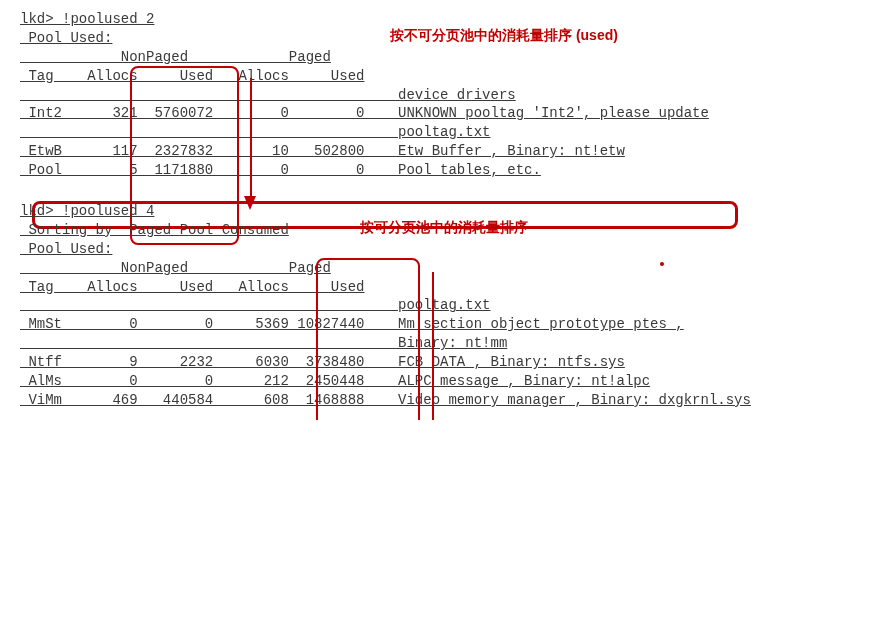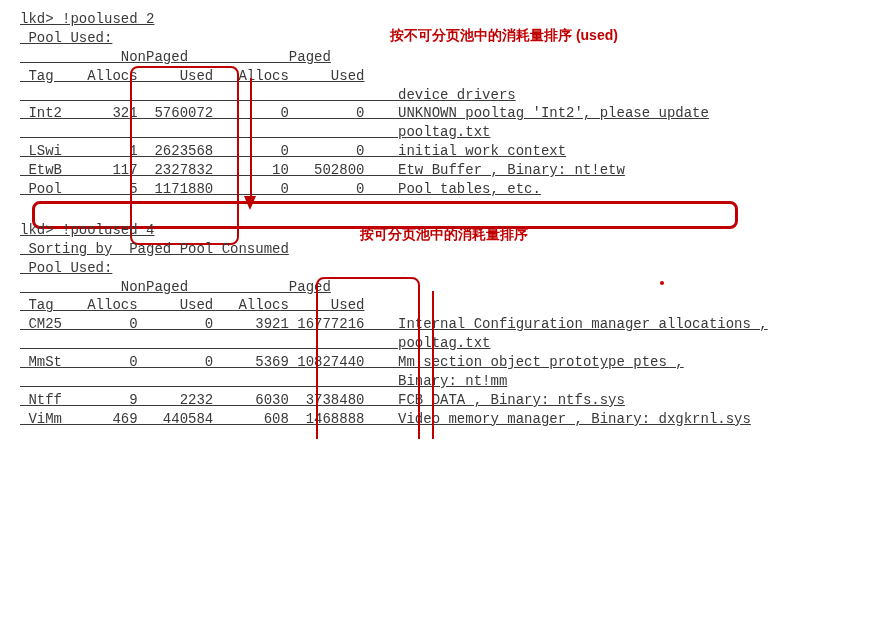--- a/index.html
+++ b/index.html
@@ -47,21 +47,20 @@
 <body>
 
 <div class="block">
 <pre>lkd&gt; !poolused 2</pre>
 <pre> Pool Used:</pre>
 <pre>            NonPaged            Paged</pre>
 <pre> Tag    Allocs     Used   Allocs     Used</pre>
 <pre>                                             device drivers</pre>
 <pre> Int2      321  5760072        0        0    UNKNOWN pooltag 'Int2', please update</pre>
 <pre>                                             pooltag.txt</pre>
-<pre> LSwi        1  2623568        0        0    initial work context</pre>
 <pre> EtwB      117  2327832       10   502800    Etw Buffer , Binary: nt!etw</pre>
 <pre> Pool        5  1171880        0        0    Pool tables, etc.</pre>
 
   <span class="anno" style="top:16px; left:370px;">按不可分页池中的消耗量排序 (used)</span>
 
   <div class="draw box" style="top:56px; left:110px; width:105px; height:175px;"></div>
 
   <div class="draw arrow-stem" style="top:68px; left:230px; height:120px;"></div>
   <div class="draw arrow-down" style="top:186px; left:224px;"></div>
 
@@ -69,28 +68,28 @@
 </div>
 
 <div style="height:22px;"></div>
 
 <div class="block">
 <pre>lkd&gt; !poolused 4</pre>
 <pre> Sorting by  Paged Pool Consumed</pre>
 <pre> Pool Used:</pre>
 <pre>            NonPaged            Paged</pre>
 <pre> Tag    Allocs     Used   Allocs     Used</pre>
-<pre> CM25        0        0     3921 16777216    Internal Configuration manager allocations ,</pre>
 <pre>                                             pooltag.txt</pre>
 <pre> MmSt        0        0     5369 10827440    Mm section object prototype ptes ,</pre>
 <pre>                                             Binary: nt!mm</pre>
 <pre> Ntff        9     2232     6030  3738480    FCB_DATA , Binary: ntfs.sys</pre>
+<pre> AlMs        0        0      212  2450448    ALPC message , Binary: nt!alpc</pre>
 <pre> ViMm      469   440584      608  1468888    Video memory manager , Binary: dxgkrnl.sys</pre>
 
-  <span class="anno" style="top:4px; left:340px;">按可分页池中的消耗量排序</span>
+  <span class="anno" style="top:16px; left:340px;">按可分页池中的消耗量排序</span>
 
   <div class="draw box" style="top:56px; left:296px; width:100px; height:210px;"></div>
 
   <div class="draw arrow-stem" style="top:70px; left:412px; height:150px;"></div>
   <div class="draw arrow-down" style="top:218px; left:406px;"></div>
 
   <div class="red-dot" style="top:60px; left:640px;"></div>
 </div>
 
 </body></html>

